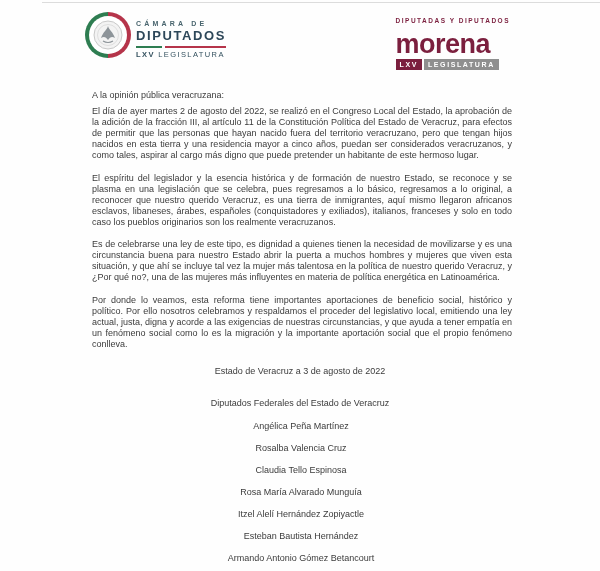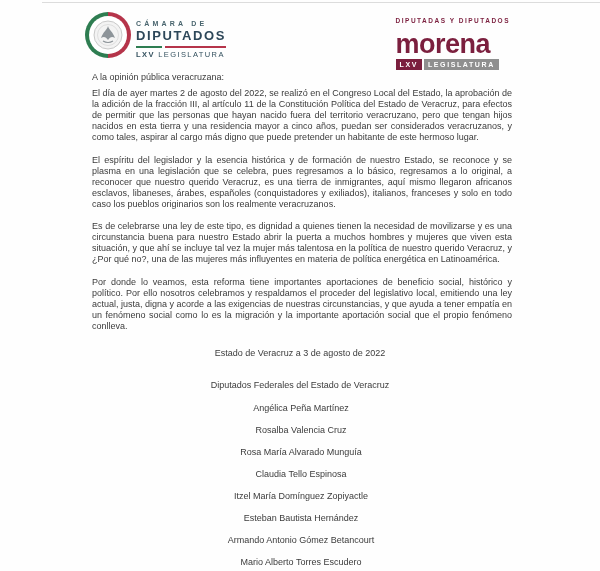--- a/index.html
+++ b/index.html
@@ -62,21 +62,21 @@
   }
   .morena-badges{display:flex;gap:2px;margin-top:3px;}
   .badge{
     font-size:7px;font-weight:bold;letter-spacing:1.6px;
     color:#ffffff;padding:2px 4px 1px 4px;line-height:8px;white-space:nowrap;
   }
   .badge-lxv{background:#7b1f3e;}
   .badge-leg{background:#8f8f8f;}
   
   .letter{
-    margin:8px 88px 0 92px;
+    margin:26px 88px 0 92px;
     width:420px;
     font-size:9px;line-height:11px;
   }
   .salutation{margin:0 0 5px 0;}
   .para{
     margin:0 0 11.5px 0;
     text-align:justify;
   }
   .dateline{
     margin-top:16px;text-align:center;font-size:9px;line-height:11px;
@@ -148,23 +148,23 @@
     <p class="para">Es de celebrarse una ley de este tipo, es dignidad a quienes tienen la necesidad de movilizarse y es una circunstancia buena para nuestro Estado abrir la puerta a muchos hombres y mujeres que viven esta situación, y que ahí se incluye tal vez la mujer más talentosa en la política de nuestro querido Veracruz, y ¿Por qué no?, una de las mujeres más influyentes en materia de política energética en Latinoamérica.</p>
     <p class="para">Por donde lo veamos, esta reforma tiene importantes aportaciones de beneficio social, histórico y político. Por ello nosotros celebramos y respaldamos el proceder del legislativo local, emitiendo una ley actual, justa, digna y acorde a las exigencias de nuestras circunstancias, y que ayuda a tener empatía en un fenómeno social como lo es la migración y la importante aportación social que el propio fenómeno conlleva.</p>
   </div>
 
   <div class="dateline">Estado de Veracruz a 3 de agosto de 2022</div>
   <div class="subtitle">Diputados Federales del Estado de Veracruz</div>
 
   <div class="sign-grid">
     <div class="sign-cell">Angélica Peña Martínez</div>
     <div class="sign-cell">Rosalba Valencia Cruz</div>
+    <div class="sign-cell">Claudia Tello Espinosa</div>
     <div class="sign-cell">Rosa María Alvarado Munguía</div>
-    <div class="sign-cell">Claudia Tello Espinosa</div>
-    <div class="sign-cell">Itzel María Domínguez Zopiyactle</div>
+    <div class="sign-cell">Itzel Alelí Hernández Zopiyactle</div>
     <div class="sign-cell">Esteban Bautista Hernández</div>
     <div class="sign-cell">Armando Antonio Gómez Betancourt</div>
     <div class="sign-cell">Mario Alberto Torres Escudero</div>
     <div class="sign-cell">Martha Rosa Morales Romero</div>
   </div>
 
   <div class="final-name">Mónica Herrera Villavicencio</div>
 </div>
 
 </body></html>

